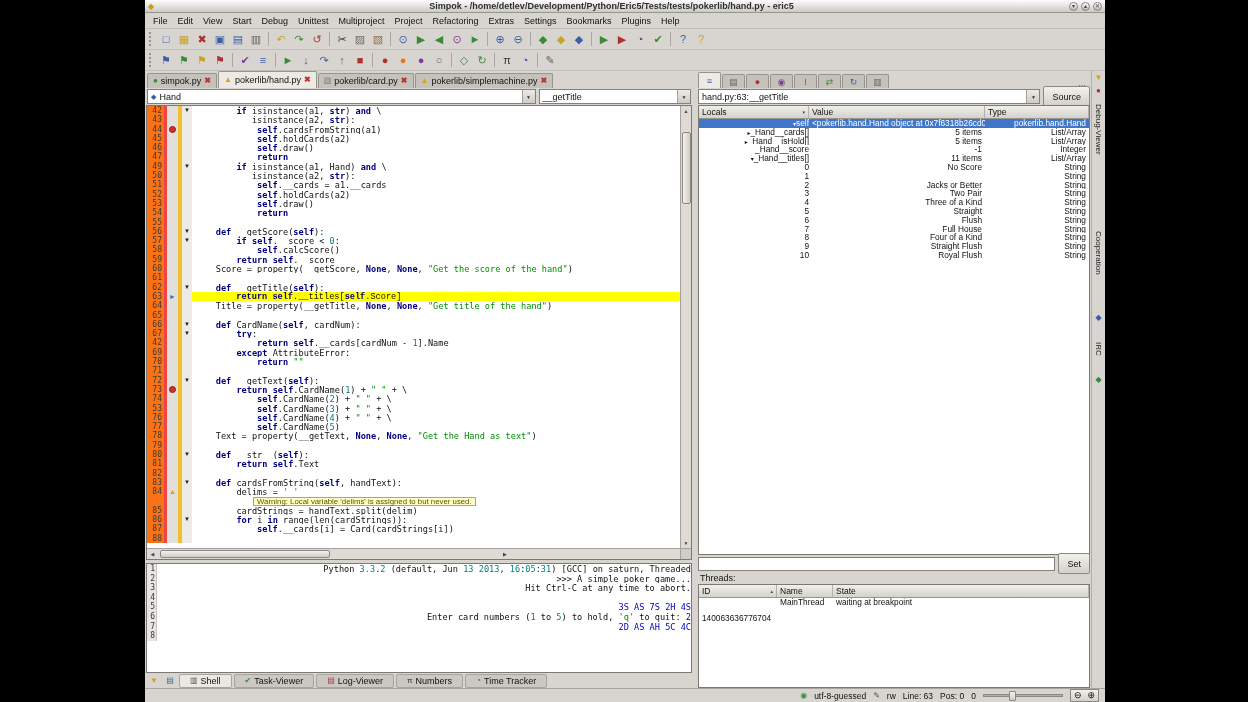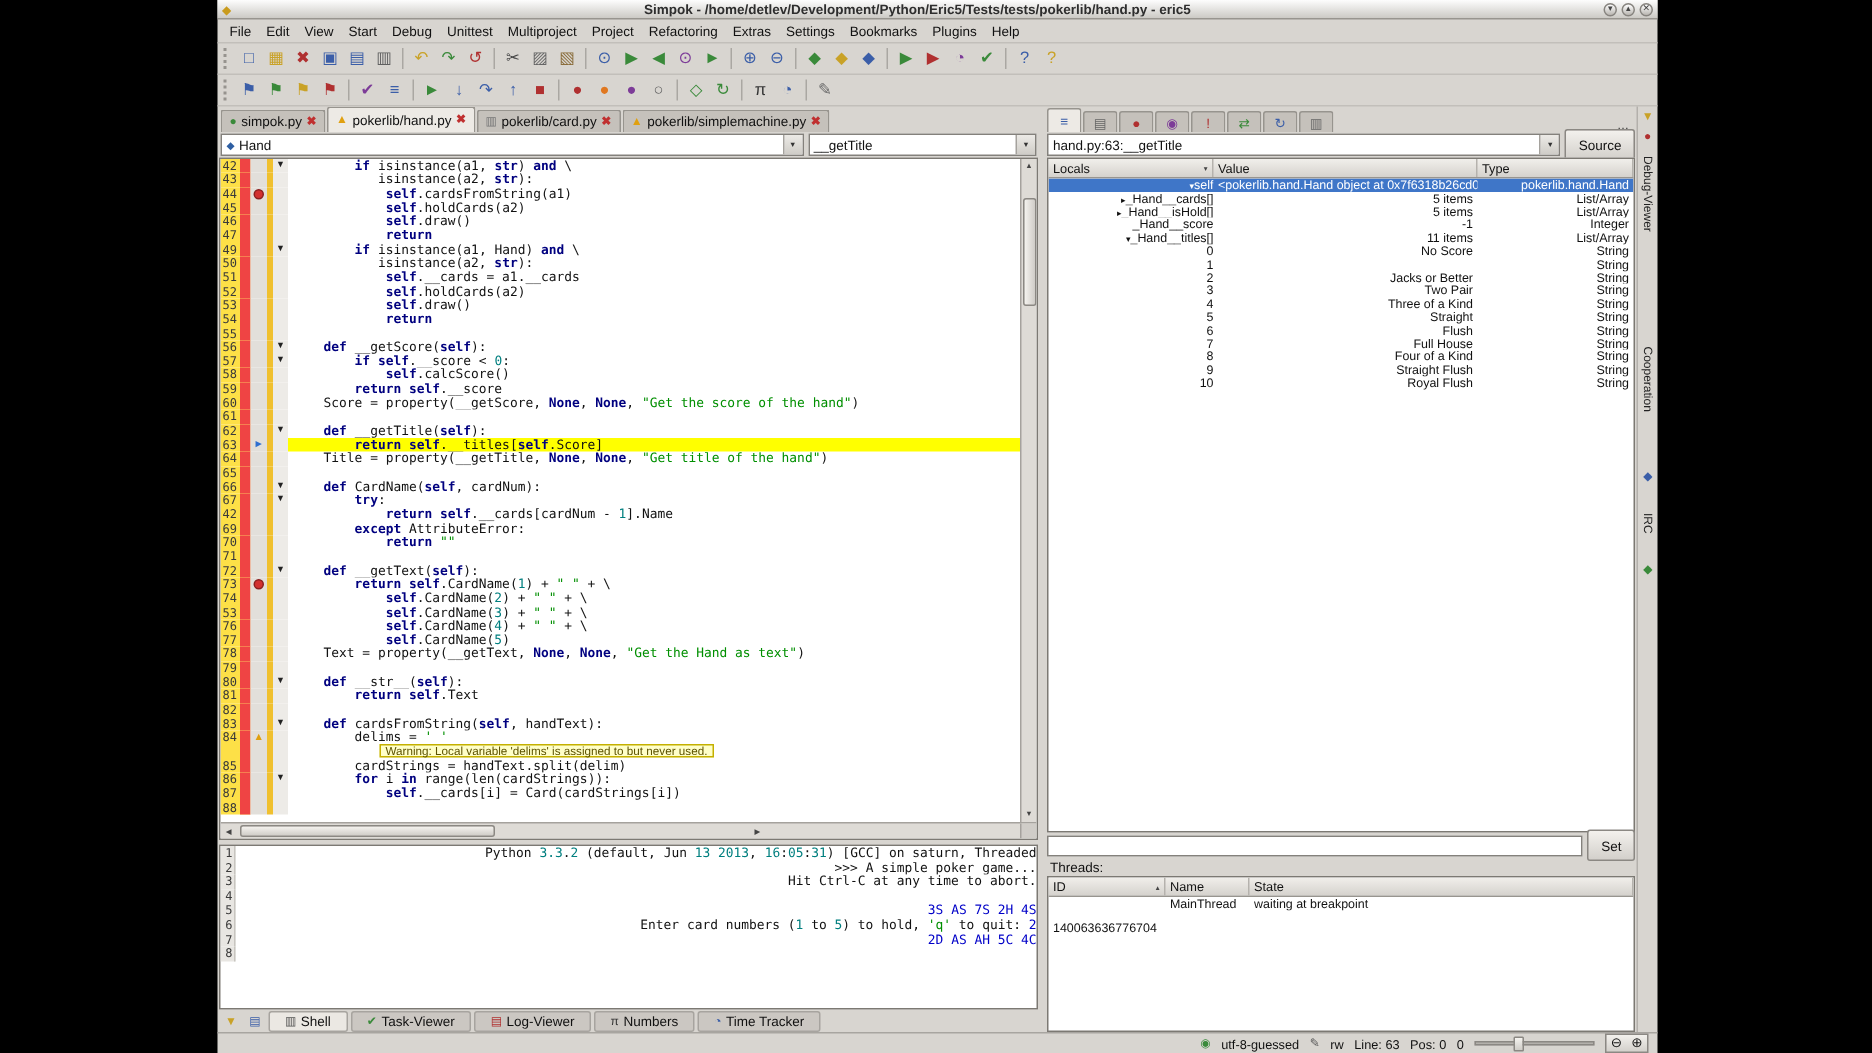--- a/index.html
+++ b/index.html
@@ -47,27 +47,27 @@
   .combo .arrow { margin-left:auto; width:13px; height:100%; flex:none; background:linear-gradient(#eceae6,#cfccc7);
                   border-left:1px solid #a5a29d; display:flex; align-items:center; justify-content:center; font-size:5px; color:#333; }
   .combo-class { flex:2.6; } .combo-member { flex:1; }
   .cicon { font-size:7px; color:#2e5fa3; }
 
   
   .editor { flex:1; min-height:0; margin:0 1px; border:1px solid #7c7973; background:#fff; display:flex; flex-direction:column; overflow:hidden; }
   .editor-body { flex:1; min-height:0; position:relative; overflow:hidden; }
   .rows { position:absolute; inset:0 11px 0 0; overflow:hidden; }
   .crow { display:flex; height:9.3px; line-height:9.3px; flex:none; }
-  .c-num { width:20px; flex:none; background:#fde047; border-right:7px solid #ef4444; color:#3a3a3a;
+  .c-num { width:20px; flex:none; background:#f97316; border-right:3px solid #ef4444; color:#3a3a3a;
            font:8px "DejaVu Sans Mono", monospace; text-align:right; padding-right:2px; }
   .c-mark { width:11px; flex:none; background:#e2dfda; display:flex; align-items:center; justify-content:center; }
   .c-strip { width:4px; flex:none; background:#f0c02e; }
   .c-fold { width:10px; flex:none; background:#edebe7; font-size:6px; color:#222; display:flex; align-items:center; justify-content:center; }
   .c-code { flex:1; font:8.6px "DejaVu Sans Mono", monospace; white-space:pre; overflow:hidden; padding-left:3px; }
-  .c-code.hl { background:#ffff00; }
+  .c-code.hl { background:#ffff00;font-family:Liberation Mono, monospace; }
   .tok-kw { color:#00007f; font-weight:bold; }
   .tok-str { color:#008f00; }
   .tok-num { color:#007f7f; }
   .bp-dot { width:7px; height:7px; border-radius:50%; background:#d23030; border:1px solid #8c1f1f; }
   .cur-arrow { color:#2f6fd0; font-size:7px; line-height:1; }
   .warn-tri { color:#e0a010; font-size:7px; line-height:1; }
   .ann-box { display:inline-block; margin-left:58px; background:#ffffc8; border:1px solid #c4b000; color:#5c5200;
              font:7.8px "Liberation Sans", sans-serif; line-height:8px; height:9px; padding:0 3px; }
 
   .vscroll { position:absolute; top:0; right:0; bottom:0; width:11px; background:#dedbd6; border-left:1px solid #a5a29d;

